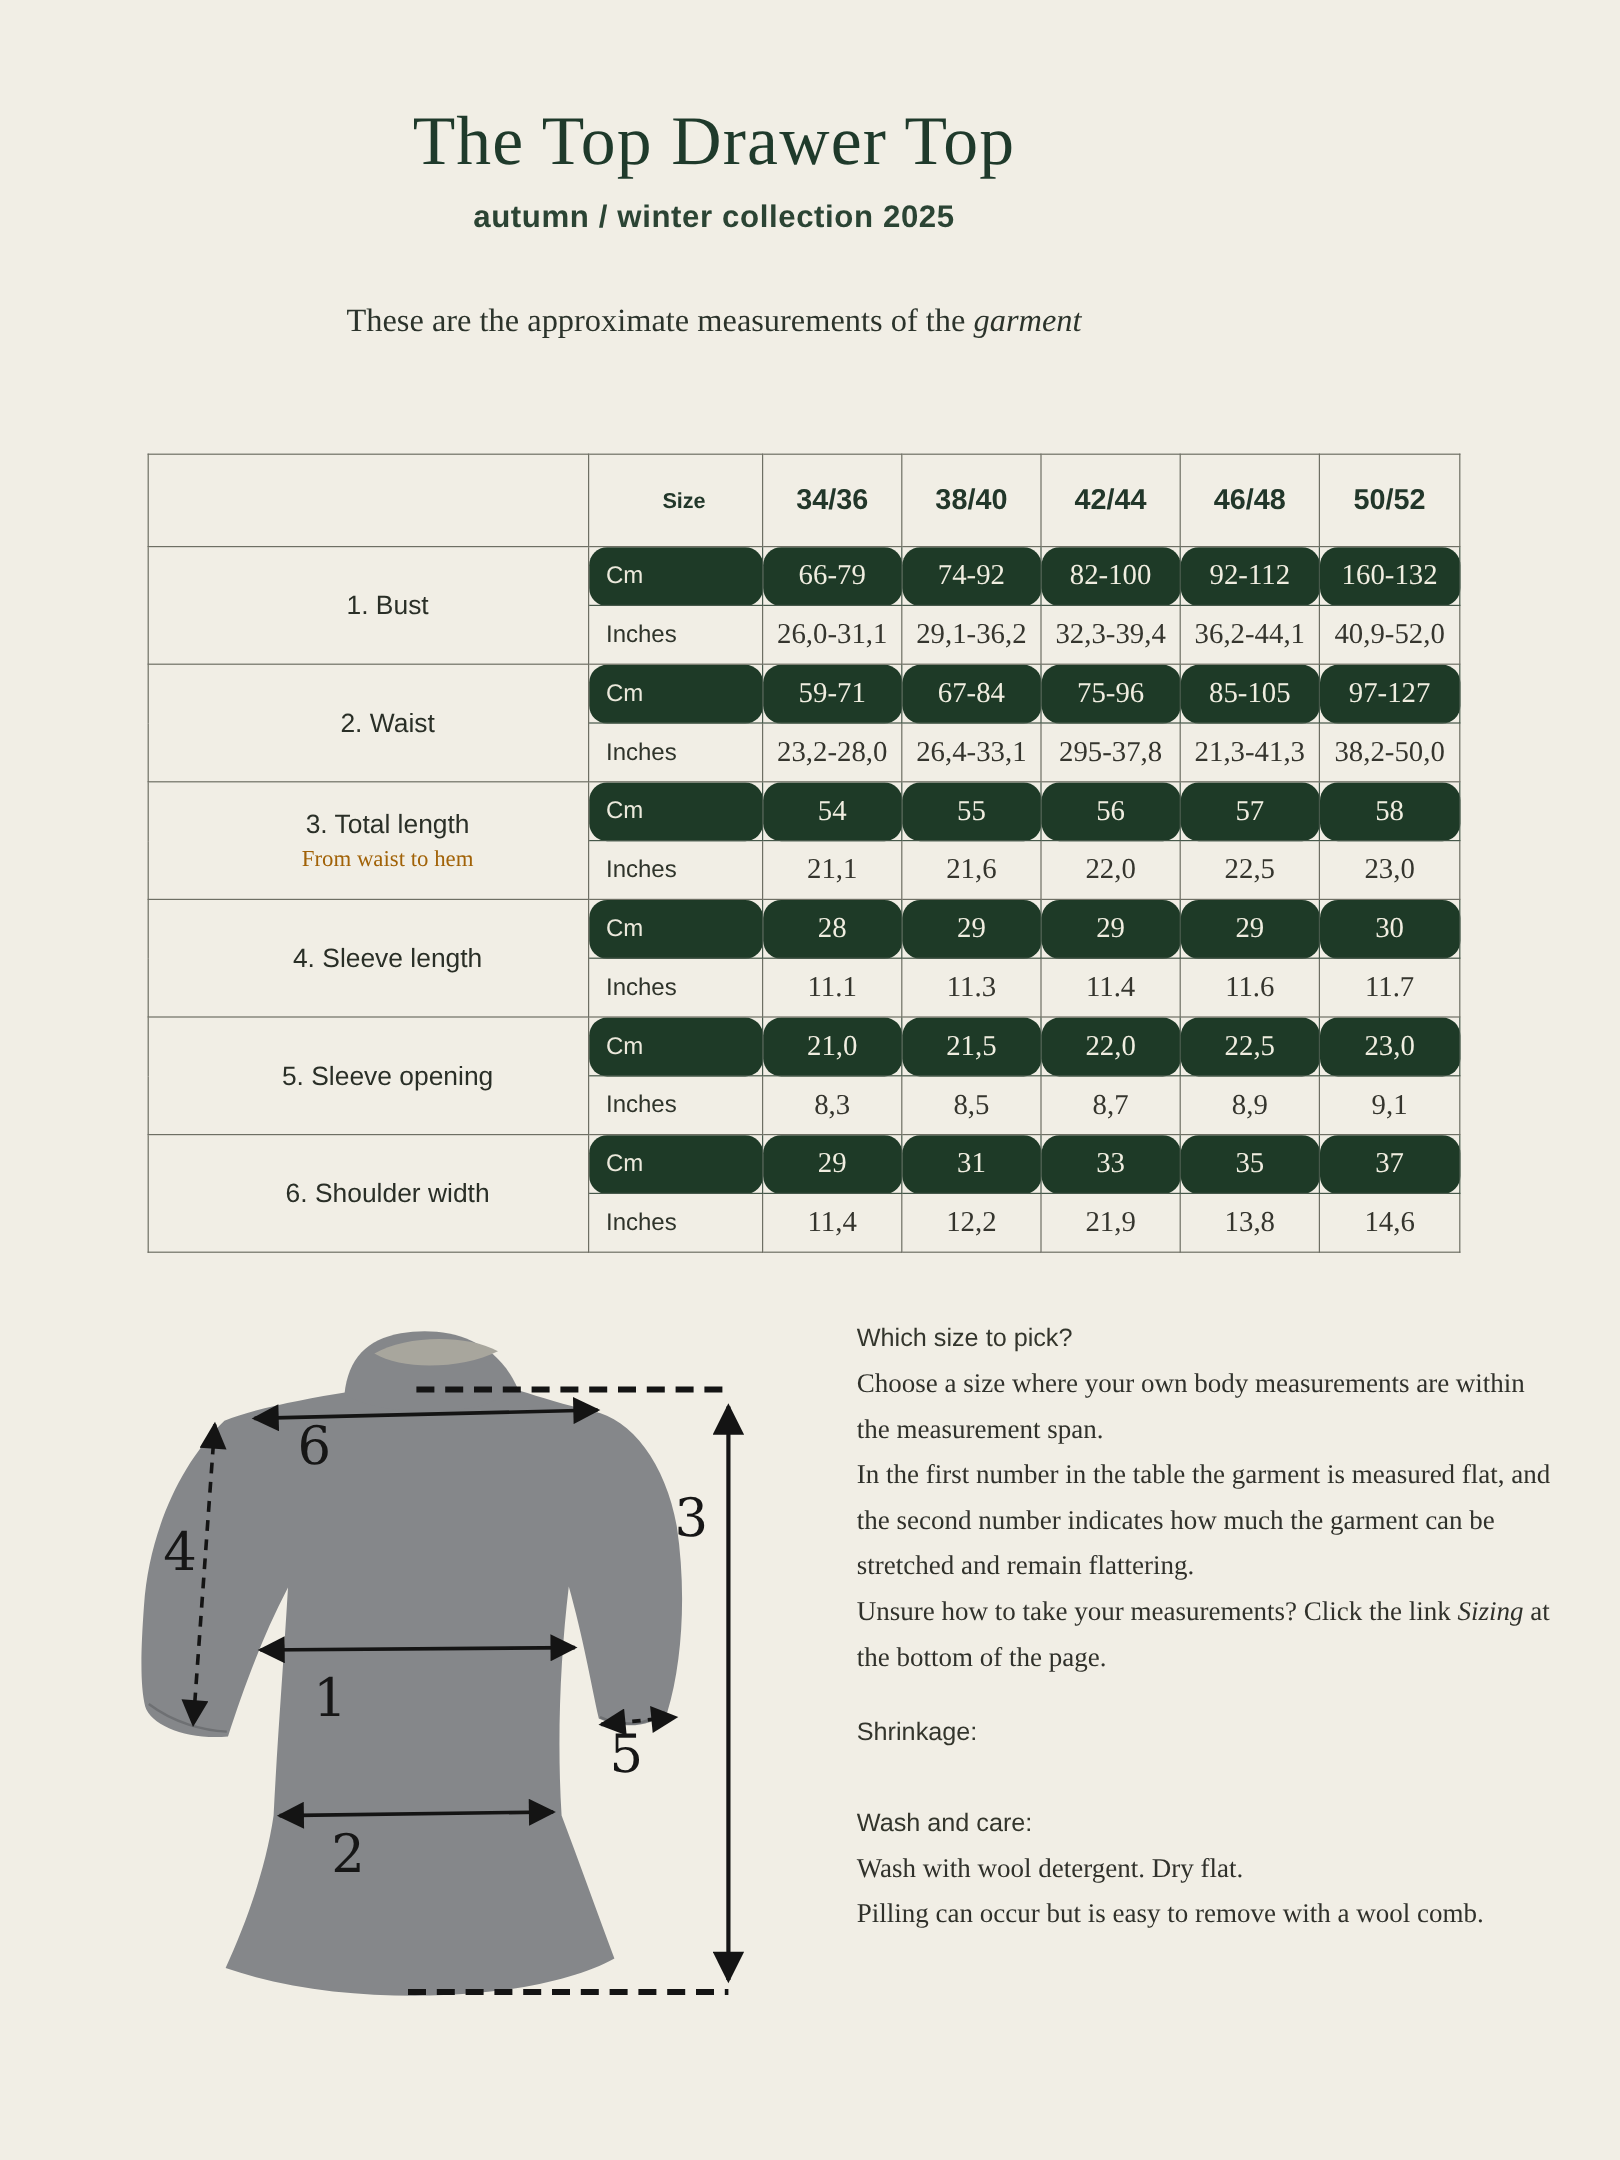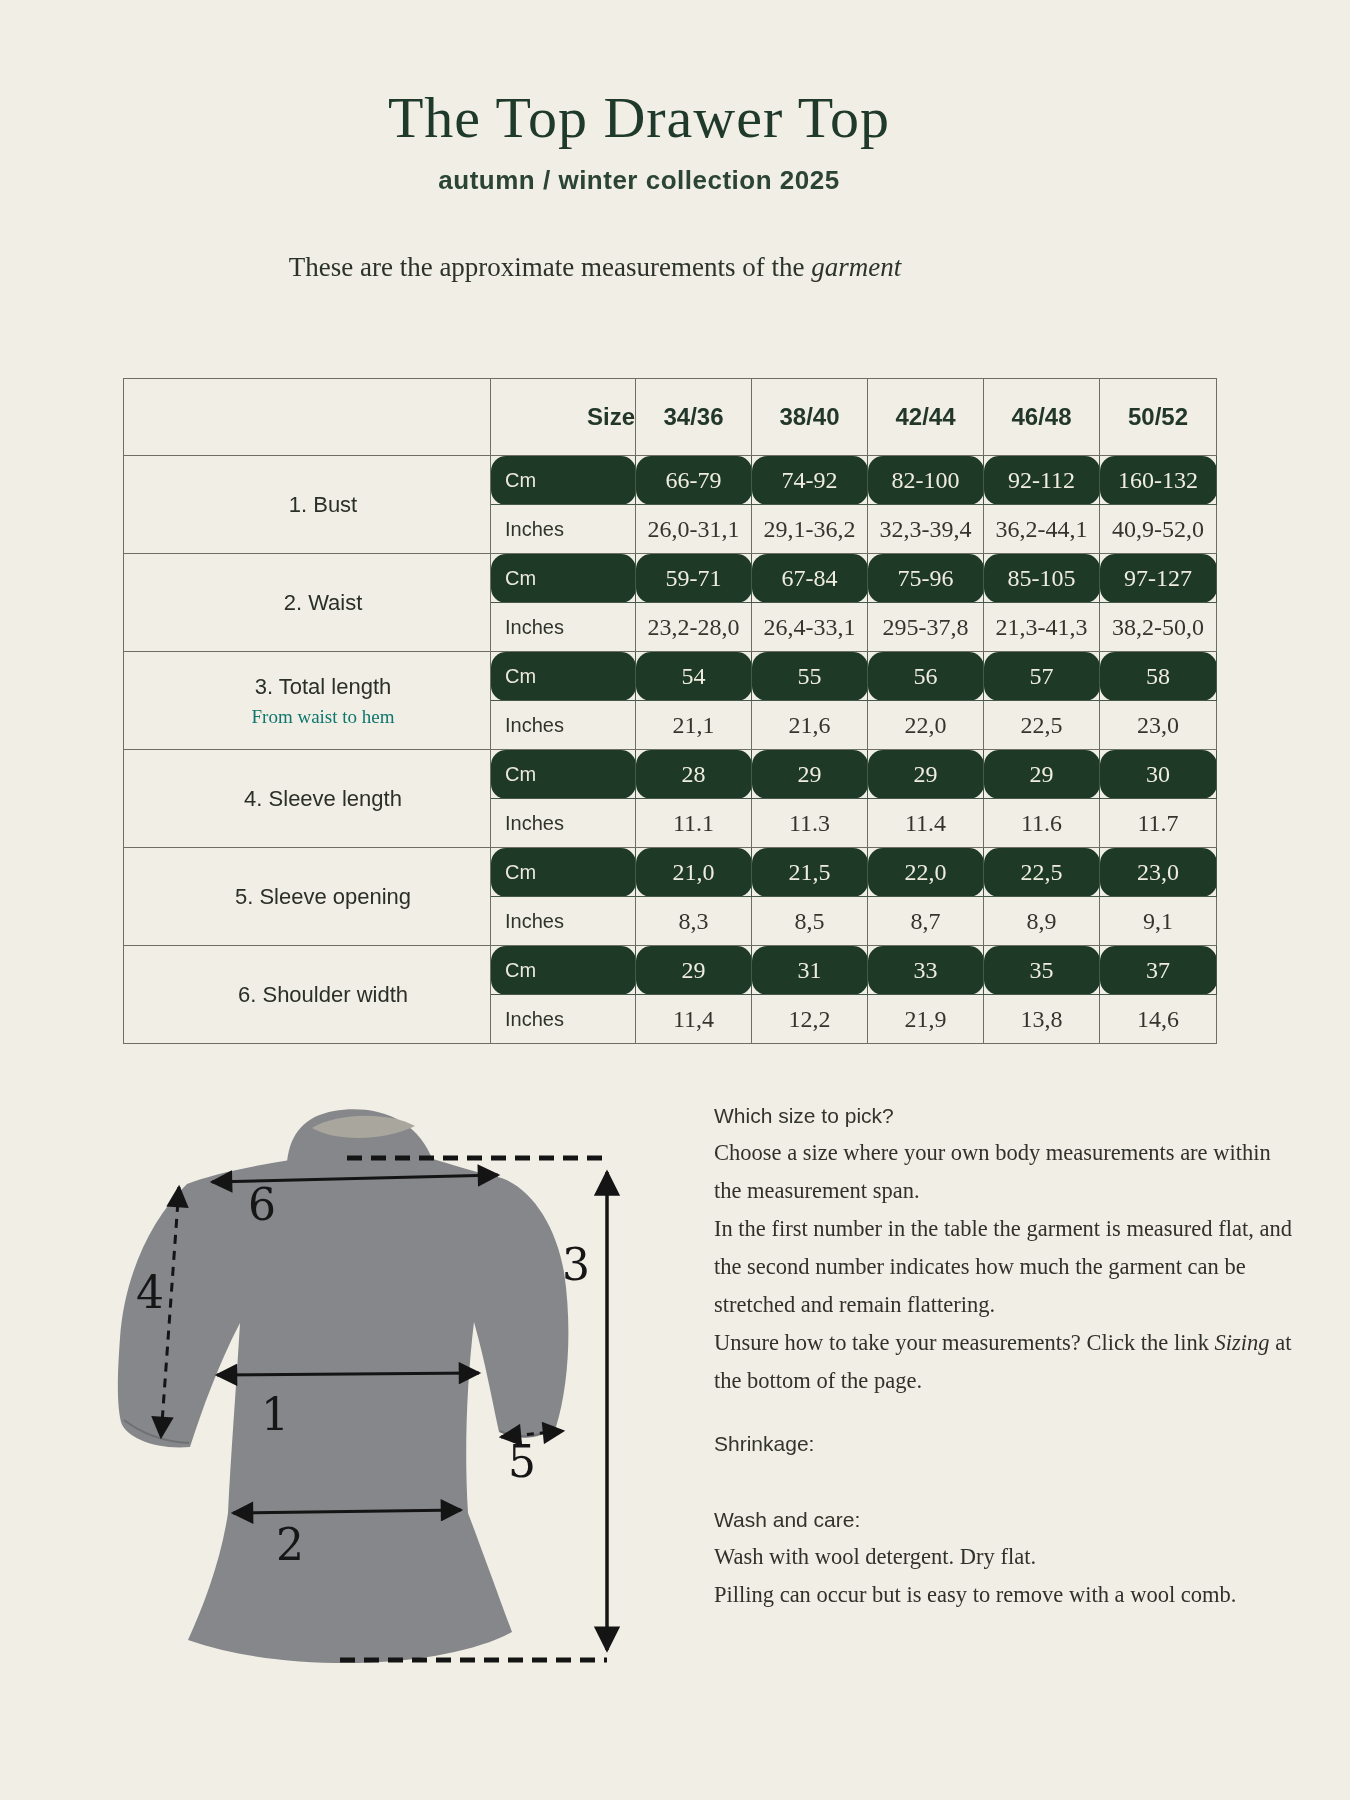--- a/index.html
+++ b/index.html
@@ -2,21 +2,21 @@
 <html><head>
 <meta charset="utf-8">
 <style>
   html,body{margin:0;padding:0;}
   body{
     width:1350px;height:1800px;position:relative;overflow:hidden;
     background:#f1eee5;color:#2e2e28;
     font-family:"Liberation Sans",sans-serif;
   }
   
-  .header-wrap{position:absolute;left:0;top:84px;width:1190px;text-align:center;padding-left:44px;}
+  .header-wrap{position:absolute;left:0;top:84px;width:1190px;text-align:center;}
   .page-title{
     font-family:"Liberation Serif",serif;font-size:58px;font-weight:500;
     color:#1f3a2b;letter-spacing:1px;margin:0;
   }
   .page-subtitle{
     font-size:26px;color:#2b4434;margin-top:14px;letter-spacing:.5px;font-weight:bold;
   }
   .intro-line{
     position:absolute;left:0;top:252px;width:1190px;text-align:center;
     font-family:"Liberation Serif",serif;font-size:27px;color:#2b332b;
@@ -27,25 +27,25 @@
     position:absolute;left:123px;top:378px;width:1093px;
     border-collapse:collapse;table-layout:fixed;
     border:1.5px solid #5f6057;
   }
   .size-table th,.size-table td{
     border:1px solid #6e6f64;padding:0;text-align:center;vertical-align:middle;
   }
   .size-table thead tr{height:77px;}
   .size-table tbody tr{height:49px;}
   th.corner{background:transparent;}
-  th.size-head{font-size:24px;font-weight:bold;color:#22372a;text-align:right;padding-left:14px;}
+  th.size-head{font-size:18px;font-weight:bold;color:#22372a;text-align:center;padding-left:14px;}
   th.size-col{font-size:24px;font-weight:bold;color:#22372a;}
   th.rowlabel{text-align:center;padding-left:32px;font-weight:normal;}
   th.rowlabel .lab{font-size:22px;color:#2a2f27;}
-  th.rowlabel .sublab{font-family:"Liberation Serif",serif;font-size:19px;color:#0f766e;margin-top:6px;}
+  th.rowlabel .sublab{font-family:"Liberation Serif",serif;font-size:19px;color:#a16207;margin-top:6px;}
   td.unit{font-size:20px;text-align:left;padding-left:14px;color:#2f342b;}
   td.green{background:#1e3a27;color:#f0ede0;border-color:#46584a;border-radius:15px;}
   td.unit.green{color:#ece9dc;}
   td.val{font-family:"Liberation Serif",serif;font-size:24px;color:#35352e;}
   td.val.green{color:#f0ede0;}
   
   .info-col{position:absolute;left:714px;top:1098px;width:580px;}
   .info-heading{font-size:21px;color:#33352c;line-height:36px;margin:0;}
   .info-body{
     font-family:"Liberation Serif",serif;font-size:22.5px;color:#30312b;

